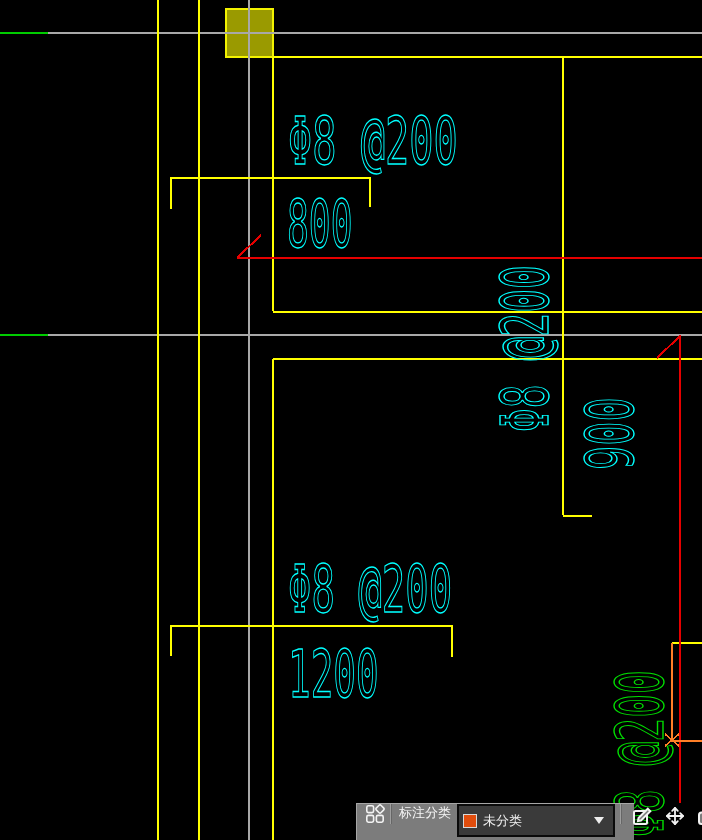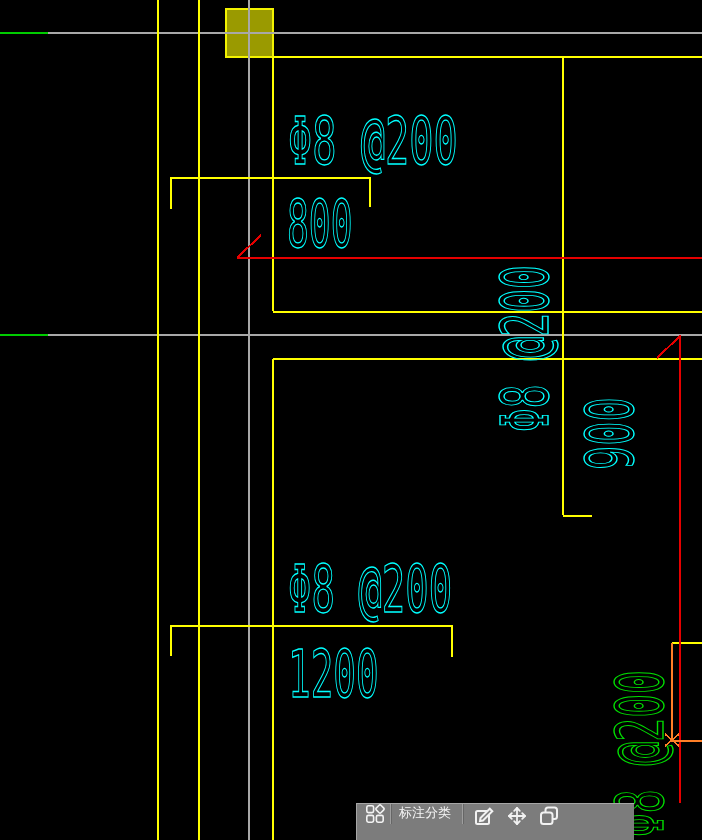--- a/index.html
+++ b/index.html
@@ -113,20 +113,25 @@
         <rect x="11.7" y="1.7" width="6.6" height="6.6" rx="1.6" transform="rotate(45 15 5)"></rect>
         <rect x="1.8" y="11.4" width="6.8" height="6.8" rx="1.6"></rect>
         <rect x="11.4" y="11.4" width="6.8" height="6.8" rx="1.6"></rect>
       </svg>
     </div>
 
     <div class="tb-sep"></div>
 
     <span class="tb-label">标注分类</span>
 
+    <div class="dropdown">
+      <span class="swatch" style="background-color:#e14d0d;"></span>
+      <span class="dd-label">未分类</span>
+      <span class="dd-arrow"></span>
+    </div>
 
     <div class="tb-sep"></div>
 
     <div class="tb-icon tb-btn">
       <svg width="24" height="24" viewBox="0 0 24 24" fill="none" stroke="#f2f2f2" stroke-width="2">
         <rect x="3" y="7" width="13" height="13" rx="1.5"></rect>
         <path d="M10 16.5 L19.3 7.2 L16.8 4.7 L7.5 14 L7 17 Z" fill="#7c7c7c"></path>
       </svg>
     </div>
 

